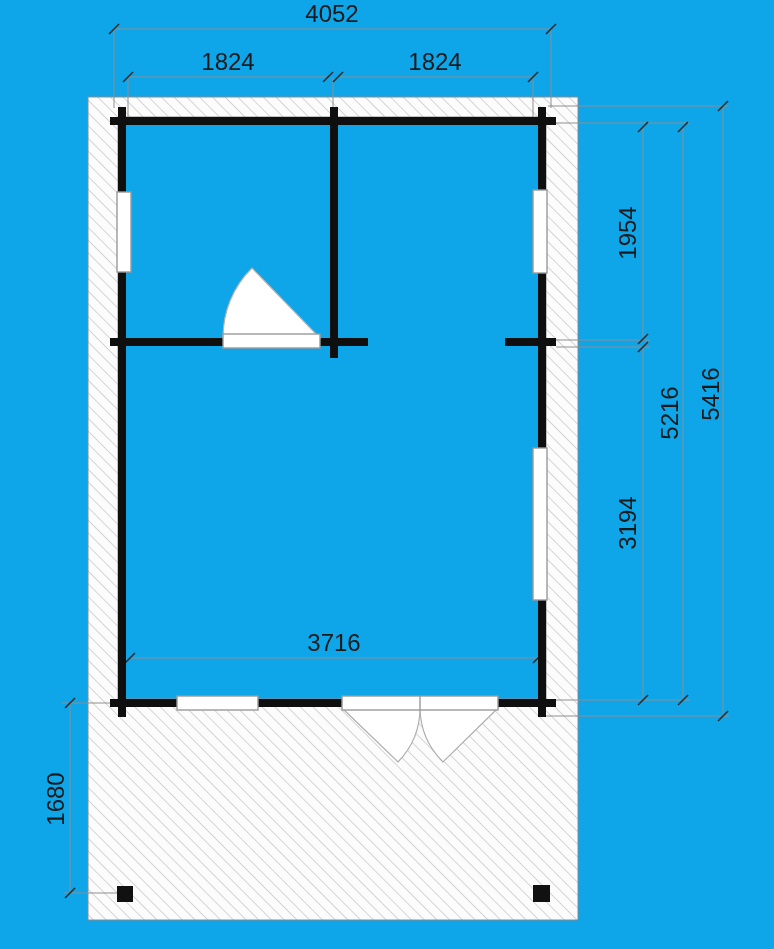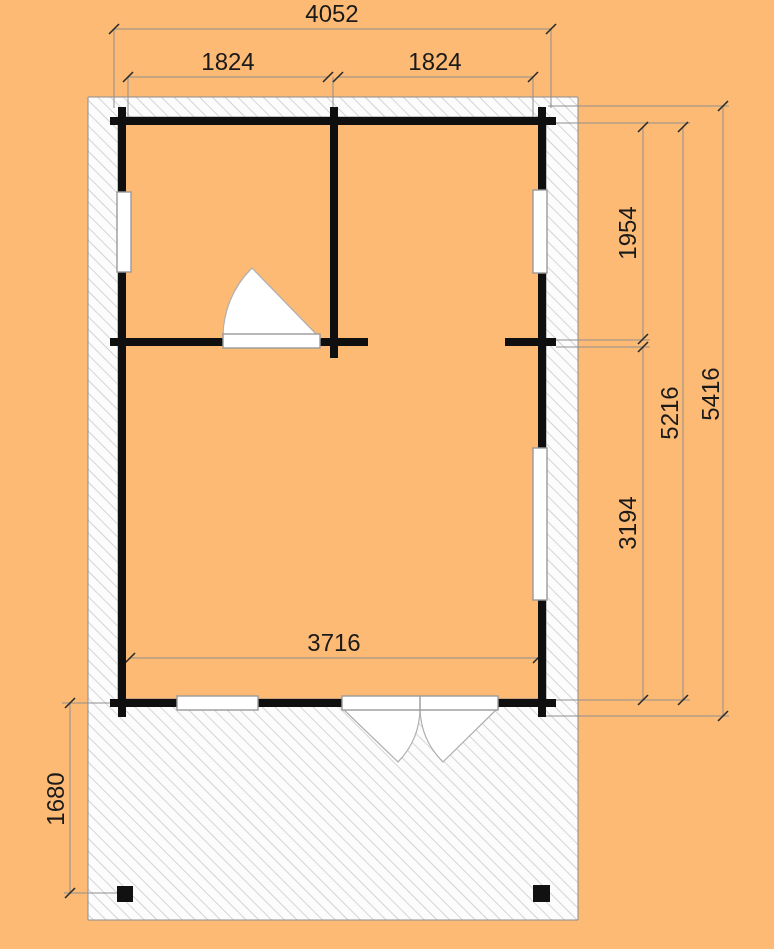--- a/index.html
+++ b/index.html
@@ -1,19 +1,19 @@
 <!DOCTYPE html>
 <html><head>
 <meta charset="utf-8">
 <style>
   html,body{margin:0;padding:0;background:#ffffff;}
   .canvas{
     position:relative;
     width:774px;height:949px;
-    background:#fdba74;
+    background:#0ea5e9;
     font-family:"Liberation Sans",sans-serif;
     overflow:hidden;
     text-align:center;
   }
   svg{display:block;}
   text{
     font-family:"Liberation Sans",sans-serif;
     font-size:24px;
     fill:#1a1a1a;
   }

